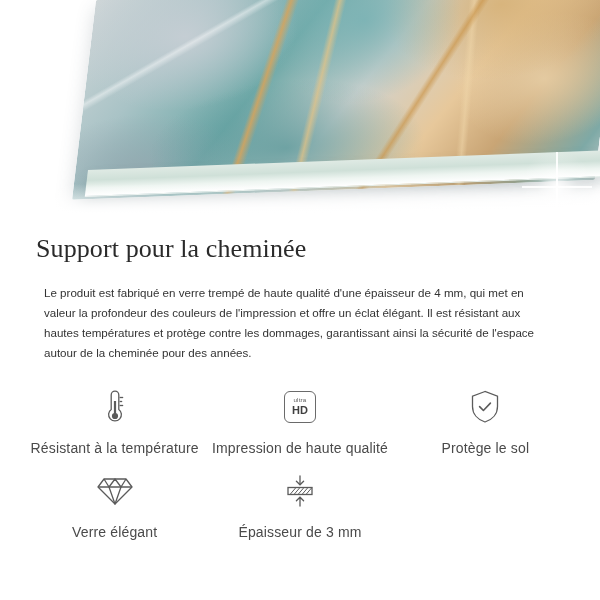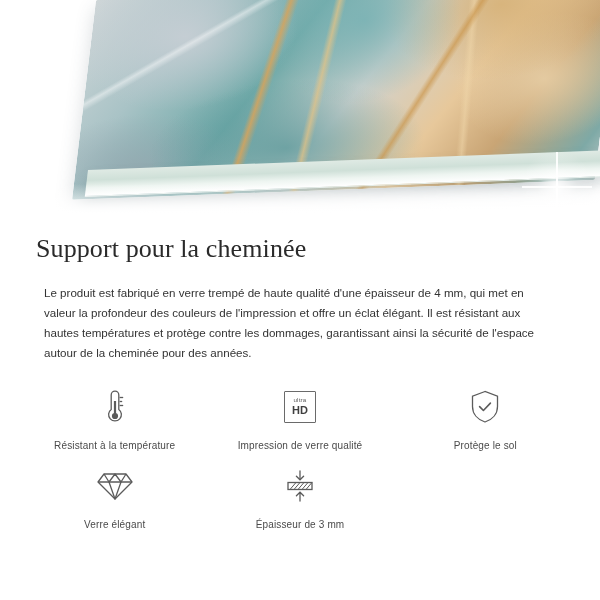--- a/index.html
+++ b/index.html
@@ -143,30 +143,30 @@
   }
   .feature-icon {
     height: 44px;
     display: flex;
     align-items: center;
     justify-content: center;
     color: #5b5b5b;
   }
   .feature-label {
     margin-top: 10px;
-    font-size: 10px;
+    font-size: 14px;
     color: #4a4a4a;
     letter-spacing: 0.15px;
     line-height: 1.3;
   }
   .ultrahd-box {
     width: 30px;
     height: 30px;
     border: 1.4px solid #6a6a6a;
-    border-radius: 1px;
+    border-radius: 6px;
     display: flex;
     flex-direction: column;
     align-items: center;
     justify-content: center;
     line-height: 1;
   }
   .ultrahd-box .u1 {
     font-size: 6.2px;
     letter-spacing: 0.2px;
     color: #5b5b5b;
@@ -222,21 +222,21 @@
       <div class="feature-label">Résistant à la température</div>
     </div>
 
     <div class="feature">
       <div class="feature-icon">
         <div class="ultrahd-box">
           <span class="u1">ultra</span>
           <span class="u2">HD</span>
         </div>
       </div>
-      <div class="feature-label">Impression de verre qualité</div>
+      <div class="feature-label">Impression de haute qualité</div>
     </div>
 
     <div class="feature">
       <div class="feature-icon">
         <svg width="34" height="38" viewBox="0 0 34 38" fill="none" stroke="#5b5b5b" stroke-width="1.3">
           <path d="M17 3.5 4.5 8.2v10.2c0 7.6 5.2 13.2 12.5 15.6 7.3-2.4 12.5-8 12.5-15.6V8.2L17 3.5z"></path>
           <path d="M11.6 18.6l3.8 3.9 7-7.4" stroke-width="1.6" stroke-linecap="round" stroke-linejoin="round"></path>
         </svg>
       </div>
       <div class="feature-label">Protège le sol</div>

